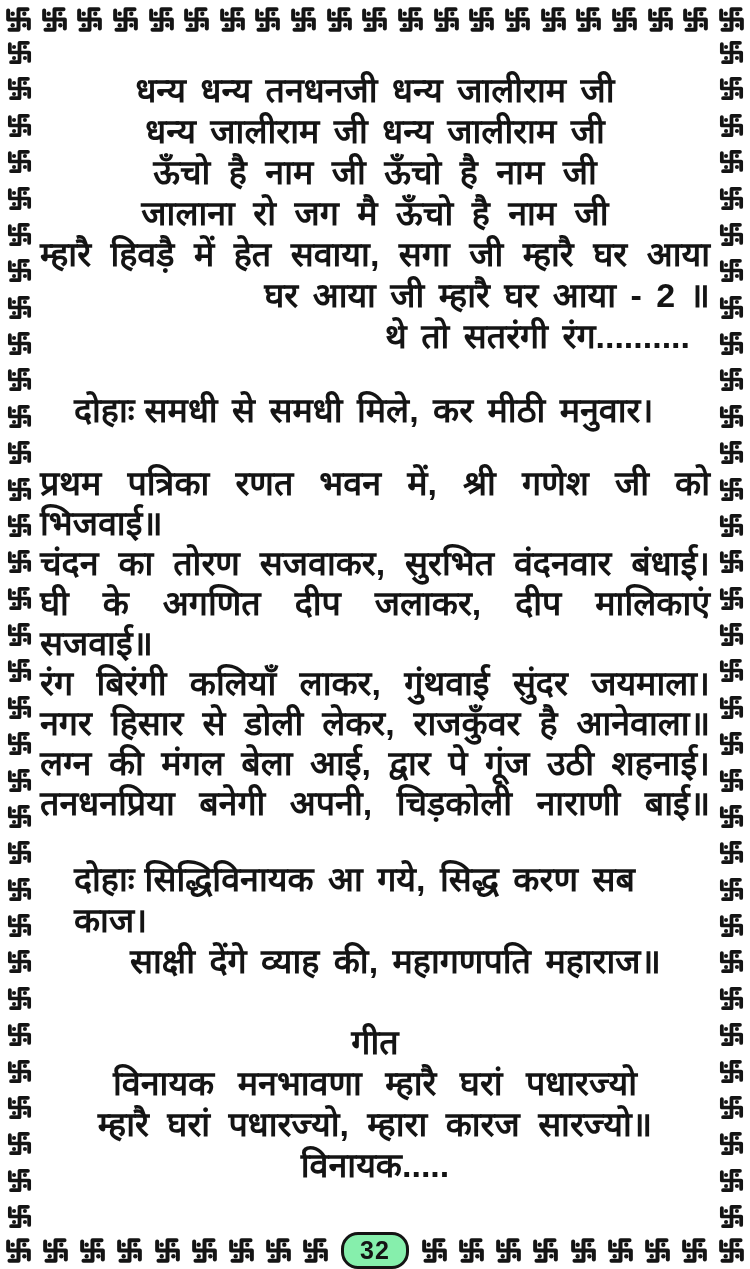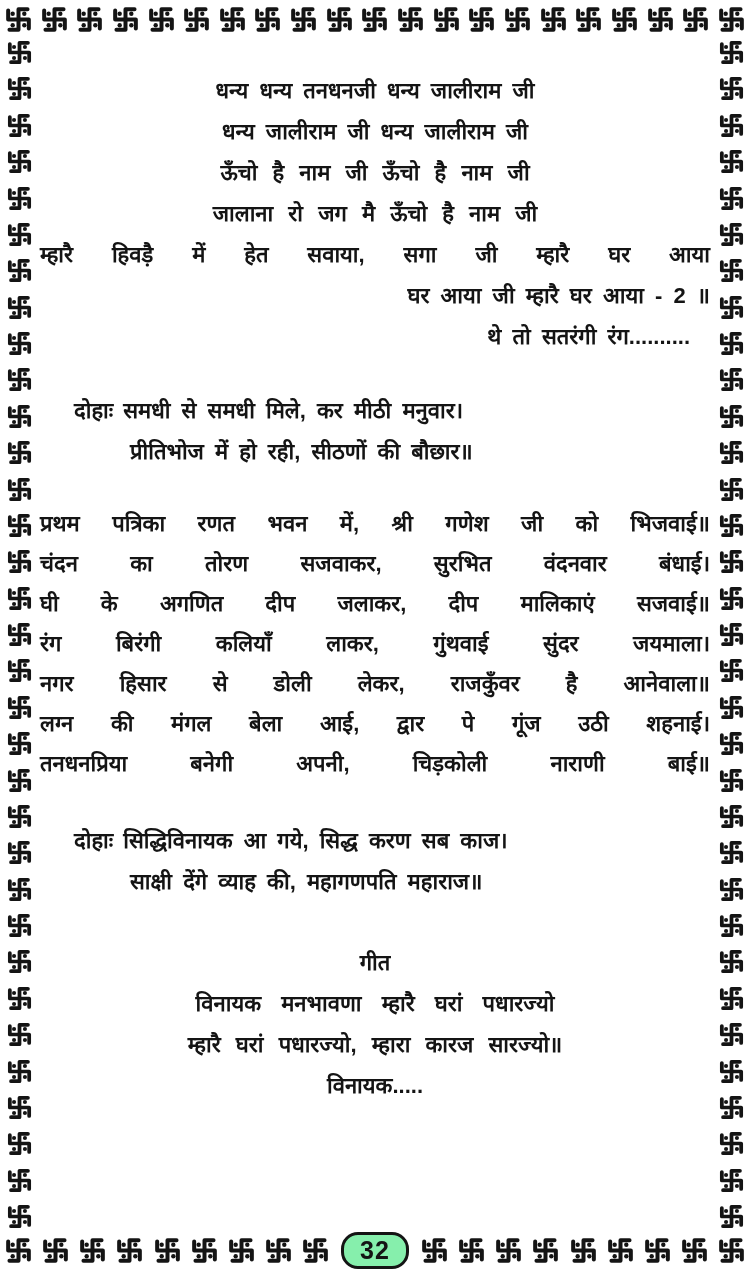--- a/index.html
+++ b/index.html
@@ -37,21 +37,21 @@
     border:3px solid #141414;
     border-radius:17px;
     min-width:68px; height:37px;
     display:flex; align-items:center; justify-content:center;
     font-size:25px; letter-spacing:1px;
     z-index:2;
   }
   
   .content {
     position:absolute; top:38px; left:40px; right:40px; bottom:38px;
-    font-size:22px; line-height:41px;
+    font-size:34px; line-height:41px;
     word-spacing:5px;
   }
   .c  { text-align:center; }
   .r  { text-align:right; }
   .r2 { text-align:right; padding-right:20px; }
   .j  { text-align:justify; text-align-last:justify; }
   .ws { word-spacing:14px; }
   .ws2{ word-spacing:9px; }
   .song1 { margin-top:32px; }
   .doha1 { margin-top:33px; padding-left:34px; }
@@ -1455,21 +1455,20 @@
       <div class="c">धन्य जालीराम जी धन्य जालीराम जी</div>
       <div class="c ws2">ऊँचो है नाम जी ऊँचो है नाम जी</div>
       <div class="c ws2">जालाना रो जग मै ऊँचो है नाम जी</div>
       <div class="j">म्हारै हिवड़ै में हेत सवाया, सगा जी म्हारै घर आया</div>
       <div class="r">घर आया जी म्हारै घर आया - 2 ॥</div>
       <div class="r2">थे तो सतरंगी रंग..........</div>
     </div>
 
     <div class="doha1">
       <div><span class="doha-label">दोहाः</span><span>समधी  से समधी मिले, कर मीठी मनुवार।</span></div>
-      <div class="doha-indent">प्रीतिभोज में हो रही, सीठणों की बौछार॥</div>
     </div>
 
     <div class="verse">
       <div class="j">प्रथम पत्रिका रणत भवन में, श्री गणेश जी को भिजवाई॥</div>
       <div class="j">चंदन का तोरण सजवाकर, सुरभित वंदनवार बंधाई।</div>
       <div class="j">घी के अगणित दीप जलाकर, दीप मालिकाएं सजवाई॥</div>
       <div class="j">रंग बिरंगी कलियाँ लाकर, गुंथवाई सुंदर जयमाला।</div>
       <div class="j">नगर हिसार से डोली लेकर, राजकुँवर है आनेवाला॥</div>
       <div class="j">लग्न की मंगल बेला आई, द्वार पे गूंज उठी शहनाई।</div>
       <div class="j">तनधनप्रिया बनेगी अपनी, चिड़कोली नाराणी बाई॥</div>

